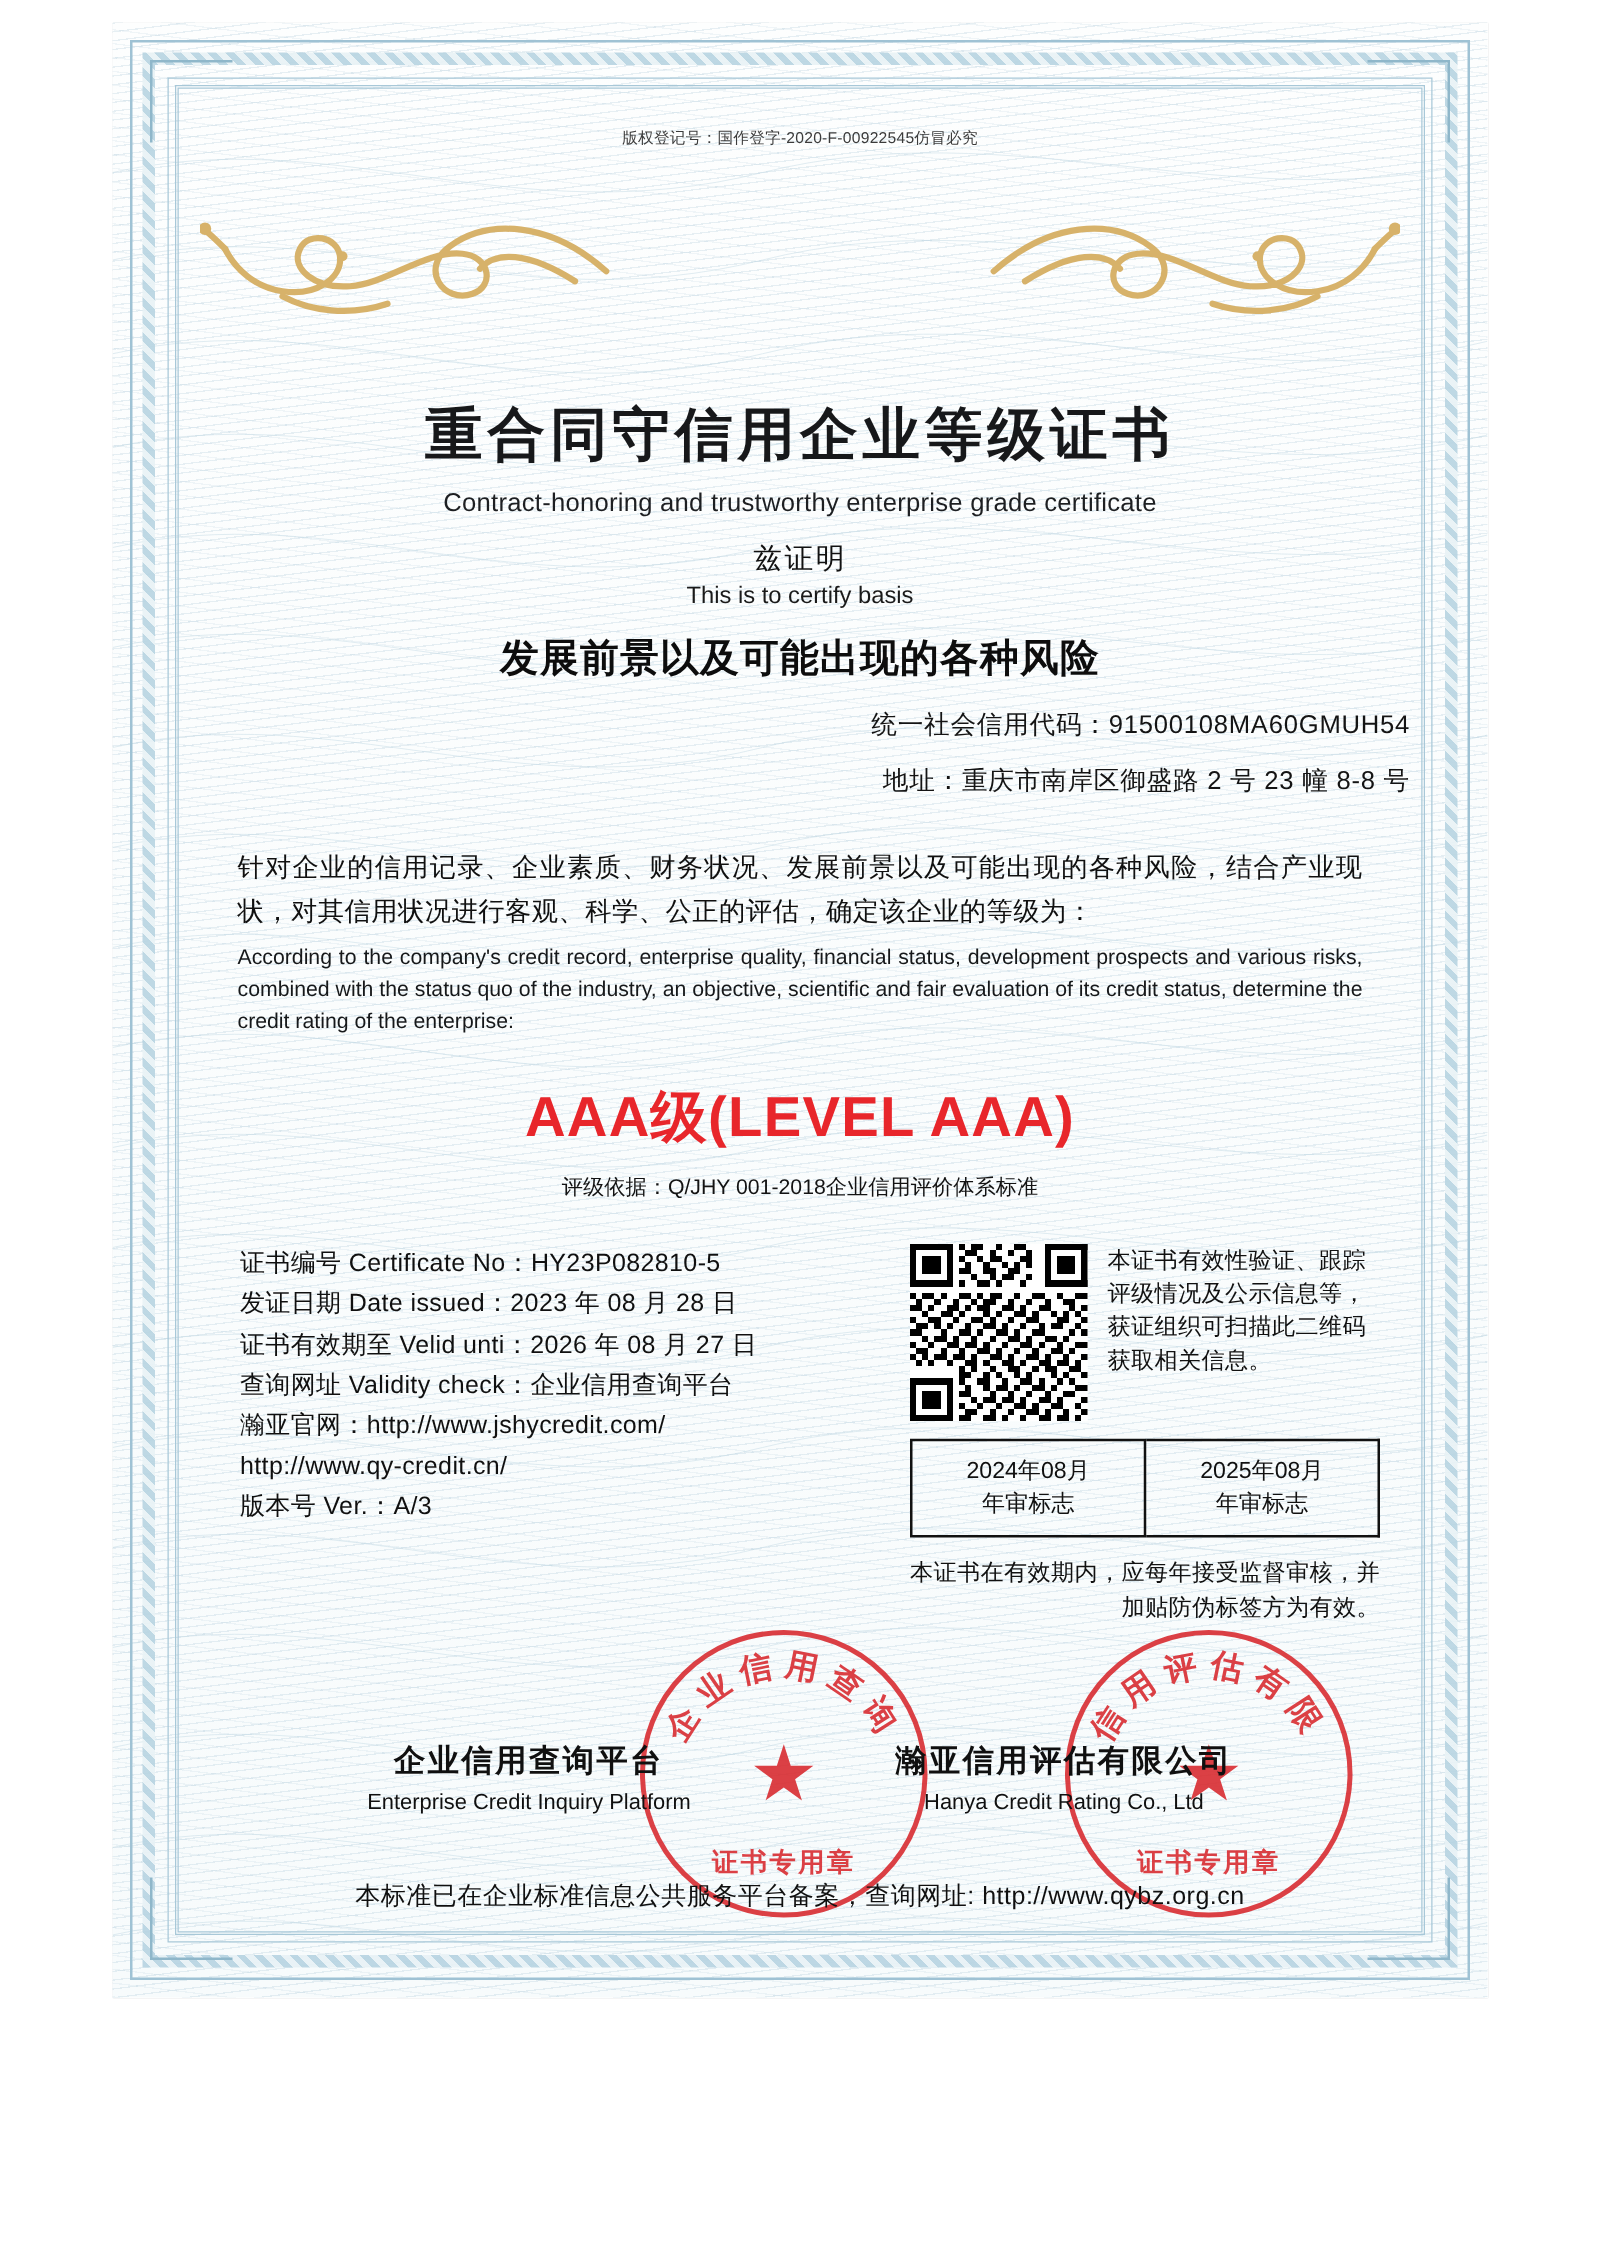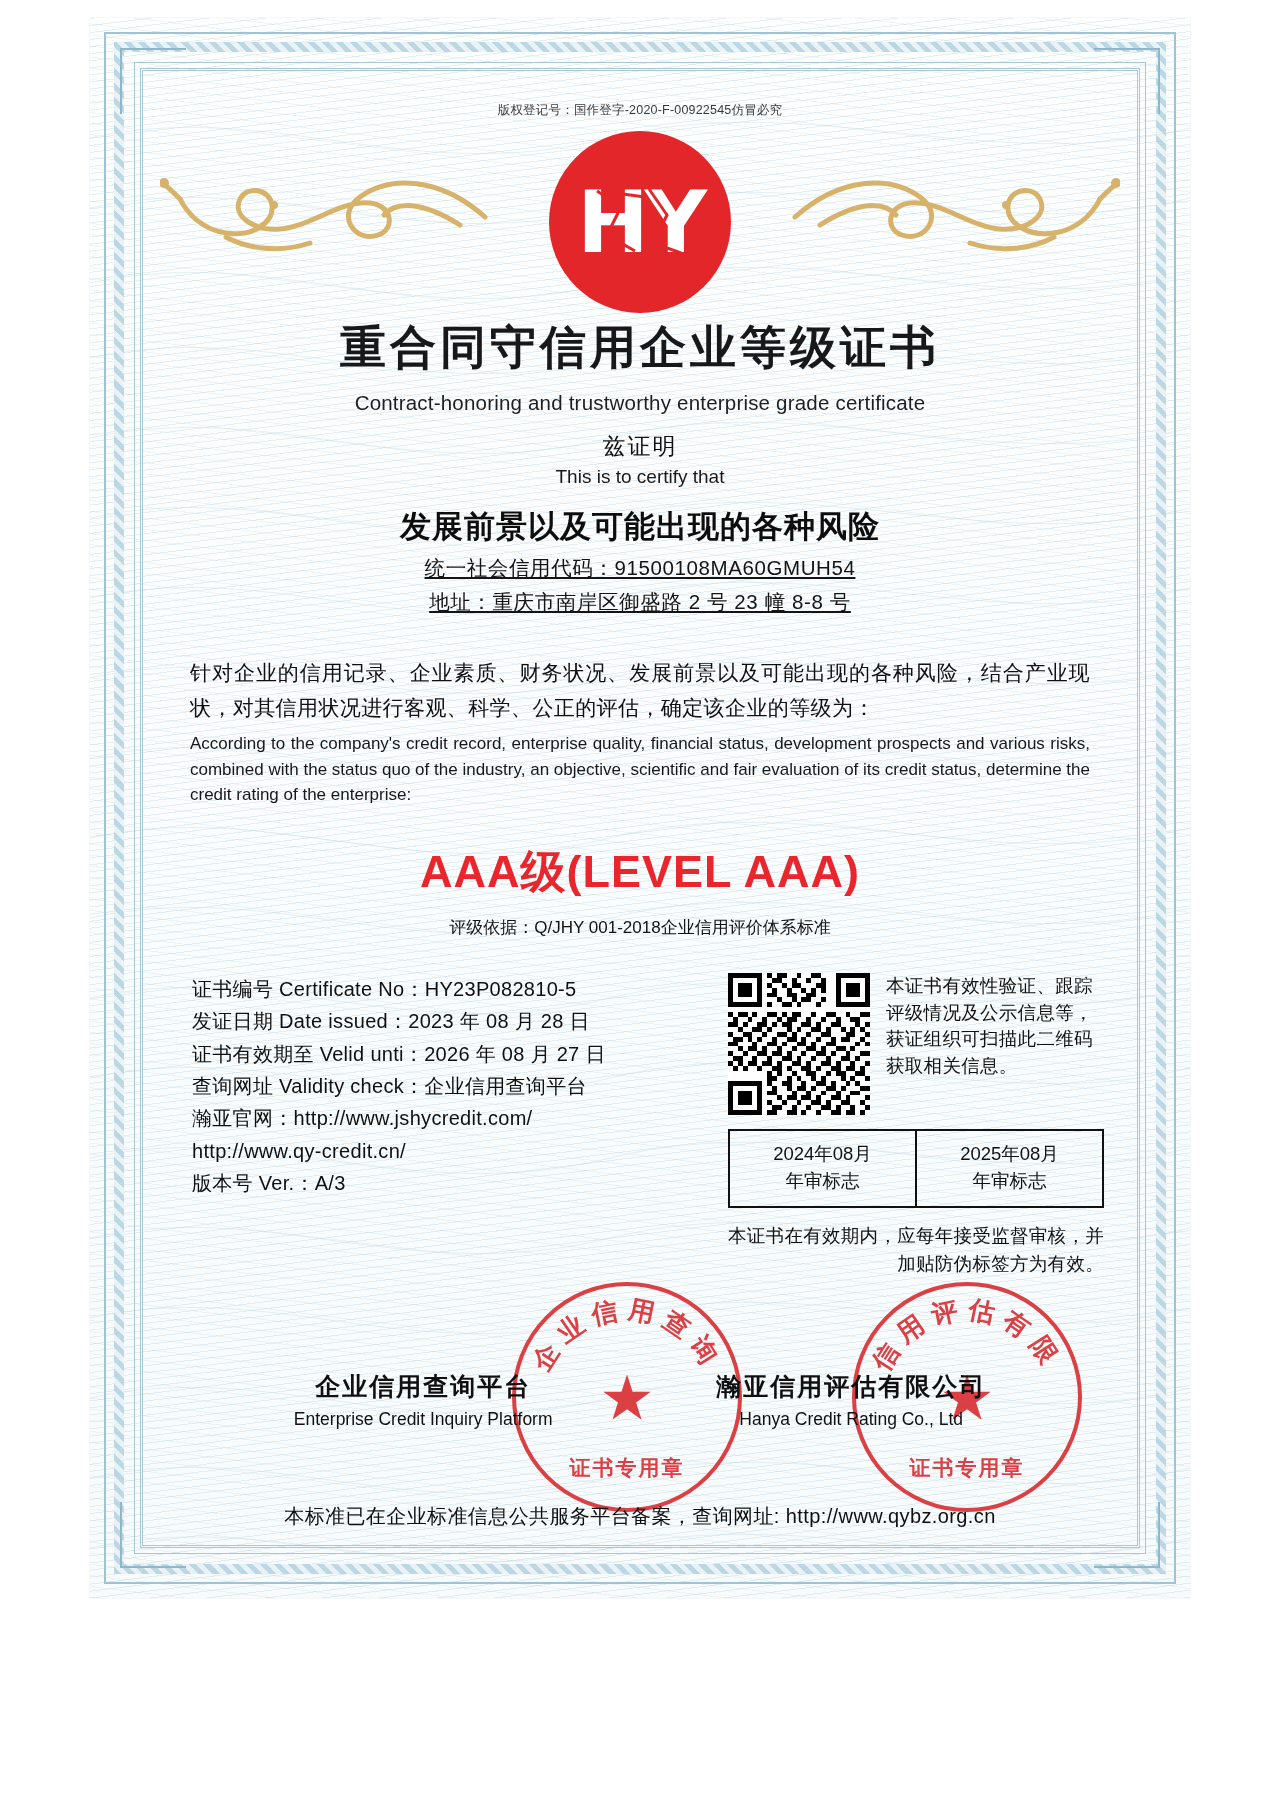--- a/index.html
+++ b/index.html
@@ -170,26 +170,25 @@
 
   .company {
     text-align: center;
     font-size: 31px;
     font-weight: bold;
     color: #0d0d0d;
     margin-top: 18px;
     letter-spacing: 1px;
   }
   .credit-code, .address {
-    text-align: center;
+    text-align: right;
     font-size: 20.5px;
     color: #141414;
-    margin-top: 6px;
+    margin-top: 17px;
     letter-spacing: .6px;
-    text-decoration: underline;
   }
 
   .para {
     margin: 40px 38px 0 38px;
   }
   .para-cn {
     font-size: 21px;
     color: #101010;
     line-height: 1.65;
     text-align: justify;
@@ -411,38 +410,27 @@
           <path d="M300,68 C262,44 236,44 224,58"></path>
           <path d="M150,86 C120,96 88,92 66,80"></path>
           <path d="M20,42 C12,34 6,28 2,26"></path>
         </g>
         <g fill="#d7b26a">
           <circle cx="4" cy="26" r="5"></circle>
           <circle cx="114" cy="48" r="4"></circle>
         </g>
       </svg>
 
-      <div class="logo">
-        <span class="logo-text">HY</span>
-        <svg class="logo-crack" viewBox="0 0 182 182">
-          <g stroke="#e3262a" stroke-width="3" fill="none">
-            <path d="M48,60 L72,76 L58,104 L86,120"></path>
-            <path d="M100,58 L118,84 L104,112 L132,122"></path>
-            <path d="M66,62 L96,66"></path>
-            <path d="M70,130 L112,128"></path>
-          </g>
-        </svg>
-      </div>
     </div>
 
     <div class="title-cn">重合同守信用企业等级证书</div>
     <div class="title-en">Contract-honoring and trustworthy enterprise grade certificate</div>
 
     <div class="certify-cn">兹证明</div>
-    <div class="certify-en">This is to certify that</div>
+    <div class="certify-en">This is to certify basis</div>
 
     <div class="company">发展前景以及可能出现的各种风险</div>
     <div class="credit-code">统一社会信用代码：91500108MA60GMUH54</div>
     <div class="address">地址：重庆市南岸区御盛路 2 号 23 幢 8-8 号</div>
 
     <div class="para">
       <div class="para-cn">针对企业的信用记录、企业素质、财务状况、发展前景以及可能出现的各种风险，结合产业现状，对其信用状况进行客观、科学、公正的评估，确定该企业的等级为：</div>
       <div class="para-en">According to the company's credit record, enterprise quality, financial status, development prospects and various risks, combined with the status quo of the industry, an objective, scientific and fair evaluation of its credit status, determine the credit rating of the enterprise:</div>
     </div>
 

